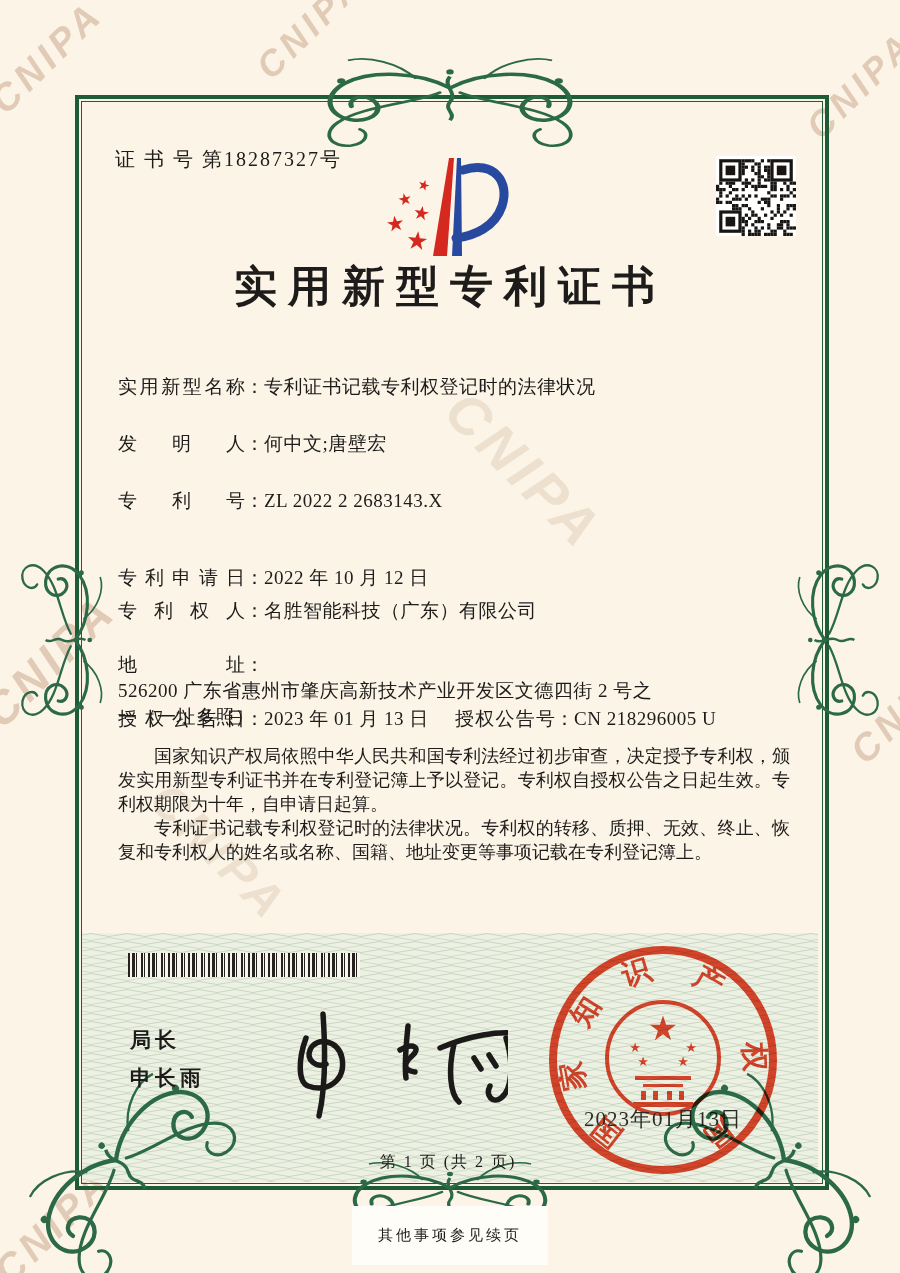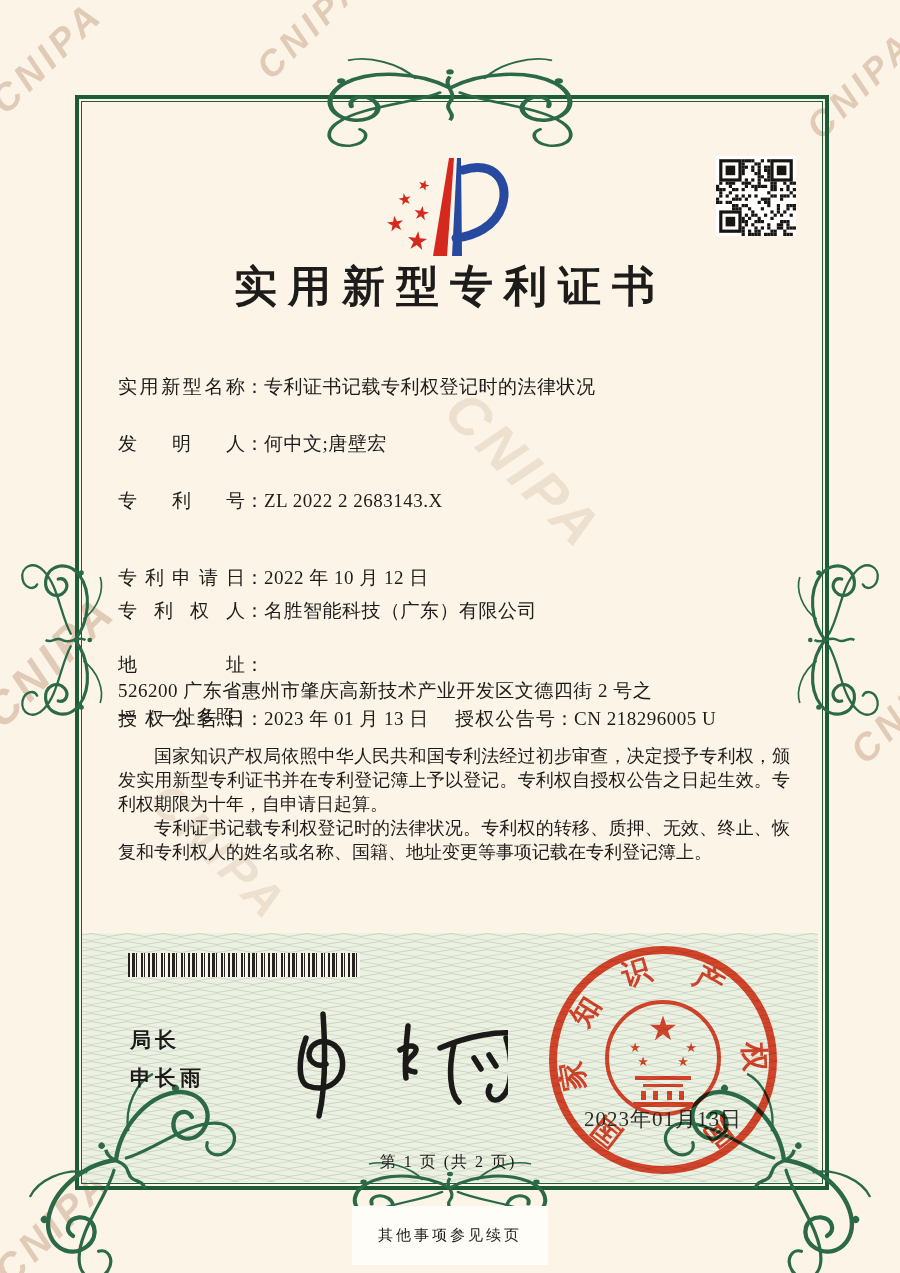--- a/index.html
+++ b/index.html
@@ -112,20 +112,21 @@
       </g>
     </defs>
     <use href="#flourish" transform="translate(450,88) scale(1.7,1.15)"></use>
     <use href="#flourish" transform="translate(75,640) rotate(90) scale(1.05)"></use>
     <use href="#flourish" transform="translate(825,640) rotate(-90) scale(1.05)"></use>
     <use href="#flourish" transform="translate(450,1188) scale(1.35,1.0)"></use>
     <use href="#flourish" transform="translate(116,1160) rotate(-45) scale(1.45)"></use>
     <use href="#flourish" transform="translate(784,1160) scale(-1.45,1.45) rotate(-45)"></use>
   </svg>
 
+  <div class="certno">证 书 号 第18287327号</div>
 
   <svg class="logo" width="150" height="115" style="position:absolute;left:368px;top:150px;" viewBox="0 0 150 115">
     <text x="50" y="38" font-size="14" fill="#d5281e" transform="rotate(18 50 33)">★</text>
     <text x="30" y="56" font-size="16" fill="#d5281e" transform="rotate(-12 30 51)">★</text>
     <text x="45" y="68" font-size="19" fill="#d5281e" transform="rotate(10 45 62)">★</text>
     <text x="18" y="82" font-size="21" fill="#d5281e" transform="rotate(-8 18 75)">★</text>
     <text x="38" y="98" font-size="25" fill="#d5281e" transform="rotate(6 38 90)">★</text>
     <polygon points="81,8 86,8 79,106 65,106" fill="#d5281e"></polygon>
     <polygon points="89,8 93,8 94,106 84,106" fill="#27499f"></polygon>
     <path d="M95 20 C126 10 142 32 134 56 C127 77 106 86 88 88" fill="none" stroke="#27499f" stroke-width="9" stroke-linecap="round"></path>

